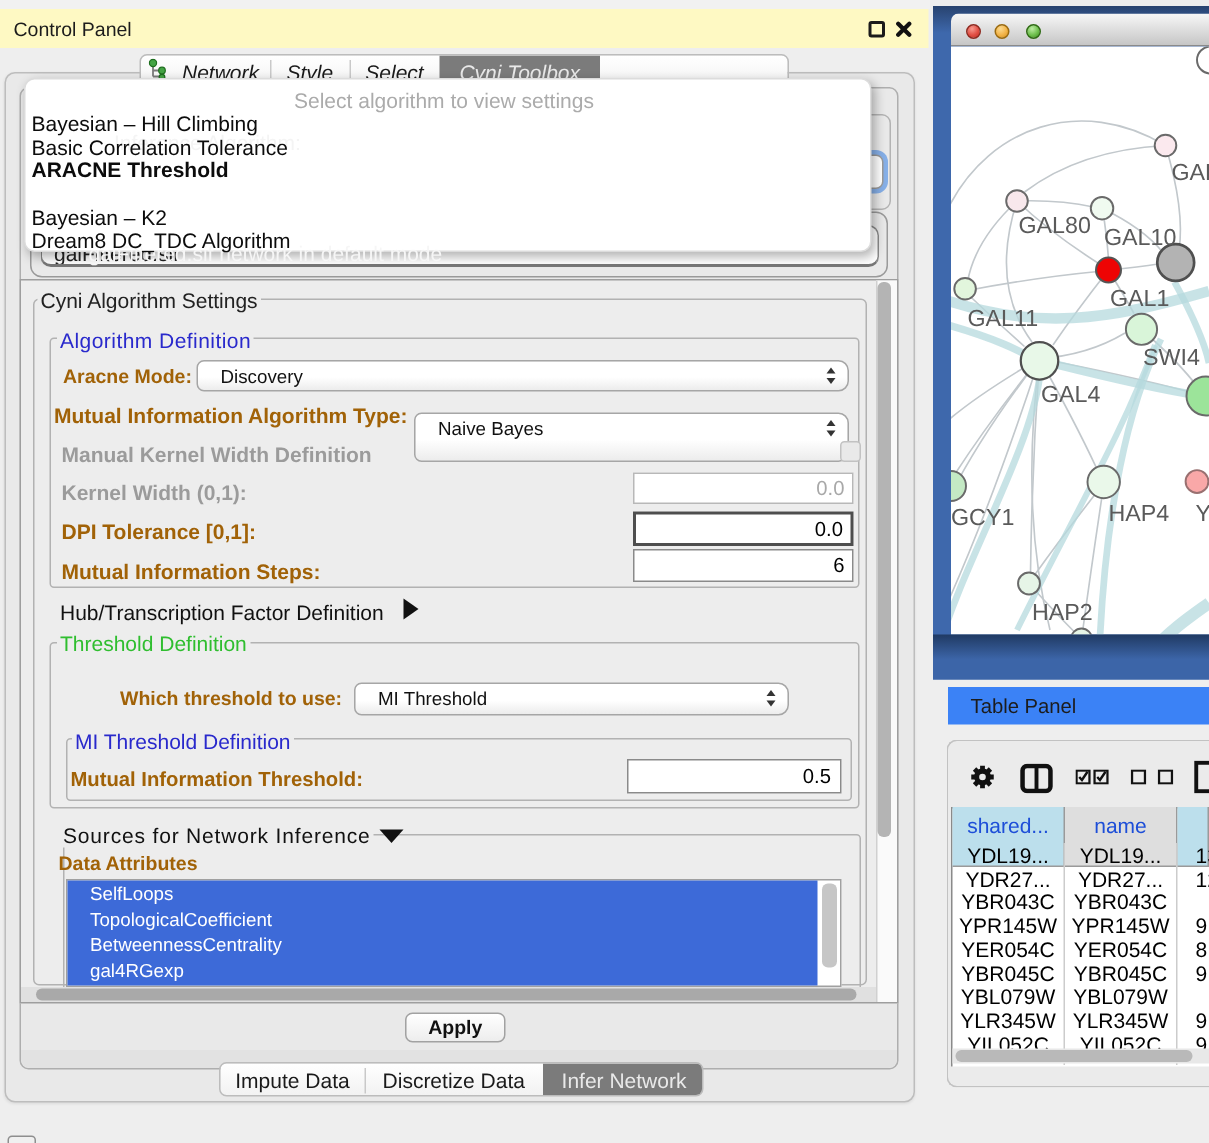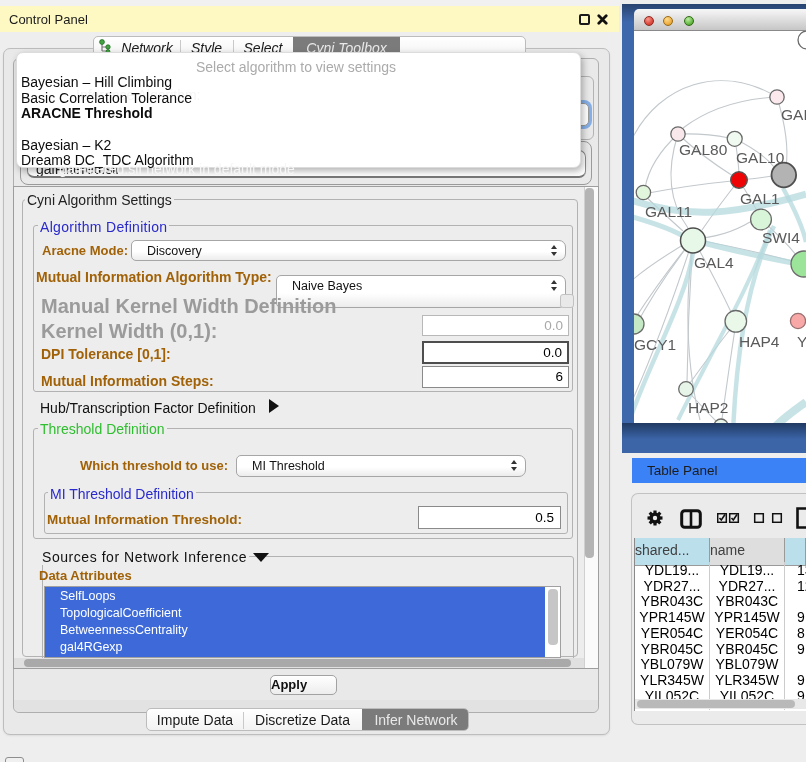--- a/index.html
+++ b/index.html
@@ -27,50 +27,50 @@
 #descbox { left:20px; top:141px; width:572px; height:44px; background:#e9e9e9; border:1px solid #9a9a9a; border-radius:8px; }
 #dcombo { left:27px; top:150px; width:559px; height:28px; background:#fff; border:1px solid #8a8a8a; border-bottom:2px solid #777; border-radius:7px; font-size:14px; color:#222; overflow:hidden; }
 #dcombo span { position:absolute; left:8px; top:10px; }
 
 #spane { left:13px; top:186px; width:586px; height:483px; border:1px solid #9e9e9e; background:#ededed; }
 .grp { position:absolute; border:1px solid #b2b2b2; border-radius:3px; }
 .grplab { position:absolute; font-size:14px; background:#ededed; padding:0 2px; white-space:nowrap; }
 .blab { color:#2929cc; }
 .glab { color:#2fbe2f; }
 .b13 { position:absolute; font-size:14px; font-weight:bold; color:#a16207; white-space:nowrap; }
-.gray13 { position:absolute; font-size:20px; font-weight:bold; color:#9b9b9b; white-space:nowrap; }
+.gray13 { position:absolute; font-size:14px; font-weight:bold; color:#9b9b9b; white-space:nowrap; }
 .combo { position:absolute; background:linear-gradient(#ffffff 55%,#ececec); border:1px solid #a6a6a6; border-radius:5px 7px 7px 5px; font-size:12.5px; color:#111; }
 .combo span { position:absolute; left:15px; top:3px; }
 .carr { position:absolute; right:8px; width:6px; }
 .cup { top:4px; border-left:3px solid transparent; border-right:3px solid transparent; border-bottom:4.5px solid #333; height:0; }
 .cdn { top:11px; border-left:3px solid transparent; border-right:3px solid transparent; border-top:4.5px solid #333; height:0; }
 .tfield { position:absolute; background:#fff; font-size:13.5px; text-align:right; }
 
 #slist { left:44px; top:586px; width:517px; height:72px; background:#fff; border:1px solid #a0a0a0; }
 #sblue { left:45px; top:587px; width:500px; height:70px; background:#3d6ad8; }
 .sitem { position:absolute; font-size:12.5px; color:#fff; white-space:nowrap; }
 .vthumb { position:absolute; background:#b9b9b9; border-radius:4px; }
 
-#applybtn { left:270px; top:675px; width:67px; height:20px; background:linear-gradient(#ffffff,#ededed); border:1px solid #a2a2a2; border-radius:5px; font-size:13px; font-weight:bold; color:#111; text-align:left; line-height:18px; }
+#applybtn { left:270px; top:675px; width:67px; height:20px; background:linear-gradient(#ffffff,#ededed); border:1px solid #a2a2a2; border-radius:5px; font-size:13px; font-weight:bold; color:#111; text-align:center; line-height:18px; }
 #tbar2 { left:146px; top:708px; width:323px; height:23px; }
 
 #ddrop { left:16px; top:52px; width:565px; height:116px; background:#fff; border:1px solid #dcdcdc; border-radius:7px; box-shadow:2px 3px 7px rgba(0,0,0,0.3); }
 .ditem { position:absolute; left:4px; font-size:14px; color:#0c0c0c; white-space:nowrap; }
 
 #rwf { left:622px; top:4px; width:184px; height:449px; background:linear-gradient(#28436f 0%, #3e68ac 4%, #3e68ac 100%); }
 #rwtitle { left:634px; top:9px; width:172px; height:22px; background:linear-gradient(#f7f7f7,#c6c6c6); border-radius:5px 0 0 0; border-bottom:1px solid #8a8a8a; }
 .light { position:absolute; top:16px; width:10px; height:10px; border-radius:50%; }
 #rcanvas { left:634px; top:31px; width:172px; height:392px; background:#fff; }
 #rwbot { left:622px; top:423px; width:184px; height:30px; background:linear-gradient(#203a63, #3c65a8 55%); }
 
 #tpbar { left:632px; top:458px; width:185px; height:25px; background:#3b82f6; }
 #tpbar span { position:absolute; left:15px; top:5px; font-size:13.5px; color:#1c1c1c; }
 #tpanel { left:631px; top:493px; width:175px; height:232px; background:#ebebeb; border:1px solid #c2c2c2; border-radius:7px 0 0 7px; border-right:none; }
 #ttable { left:634px; top:538px; width:172px; height:173px; background:#fff; border-left:1px solid #8a8a8a; border-top:1px solid #8a8a8a; }
-.th { position:absolute; top:0px; height:28px; border-right:1px solid #9a9a9a; border-bottom:1px solid #9a9a9a; font-size:14px; color:#404040; text-align:left; line-height:24px; }
+.th { position:absolute; top:0px; height:40px; border-right:1px solid #9a9a9a; border-bottom:1px solid #9a9a9a; font-size:14px; color:#1d4ed8; text-align:center; line-height:24px; }
 .tcell { position:absolute; font-size:14px; color:#000; text-align:center; }
 .colsep { position:absolute; top:24px; width:1px; height:148px; background:#cccccc; }
 #bl-icon { left:5px; top:757px; width:19px; height:10px; border:1px solid #8e8e8e; border-radius:3px; background:#f0f0f0; }
 </style>
 </head>
 <body>
 
 <div class="abs" id="topstrip"></div>
 <div class="abs" id="lwtitle">
     <span>Control Panel</span>

